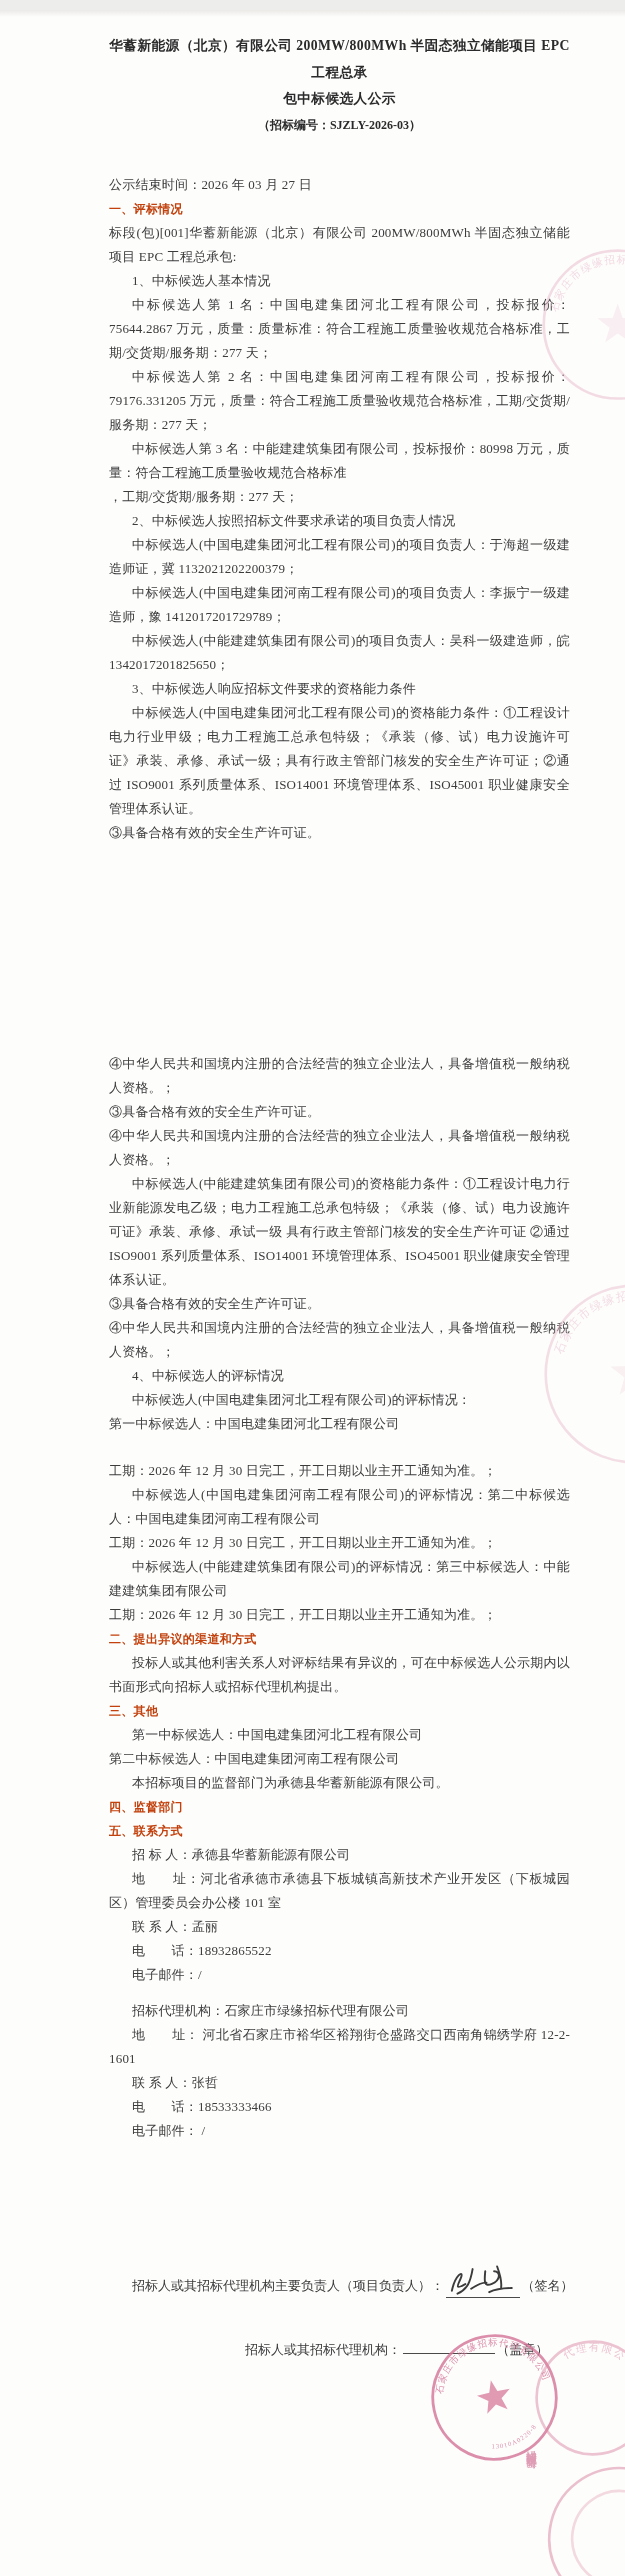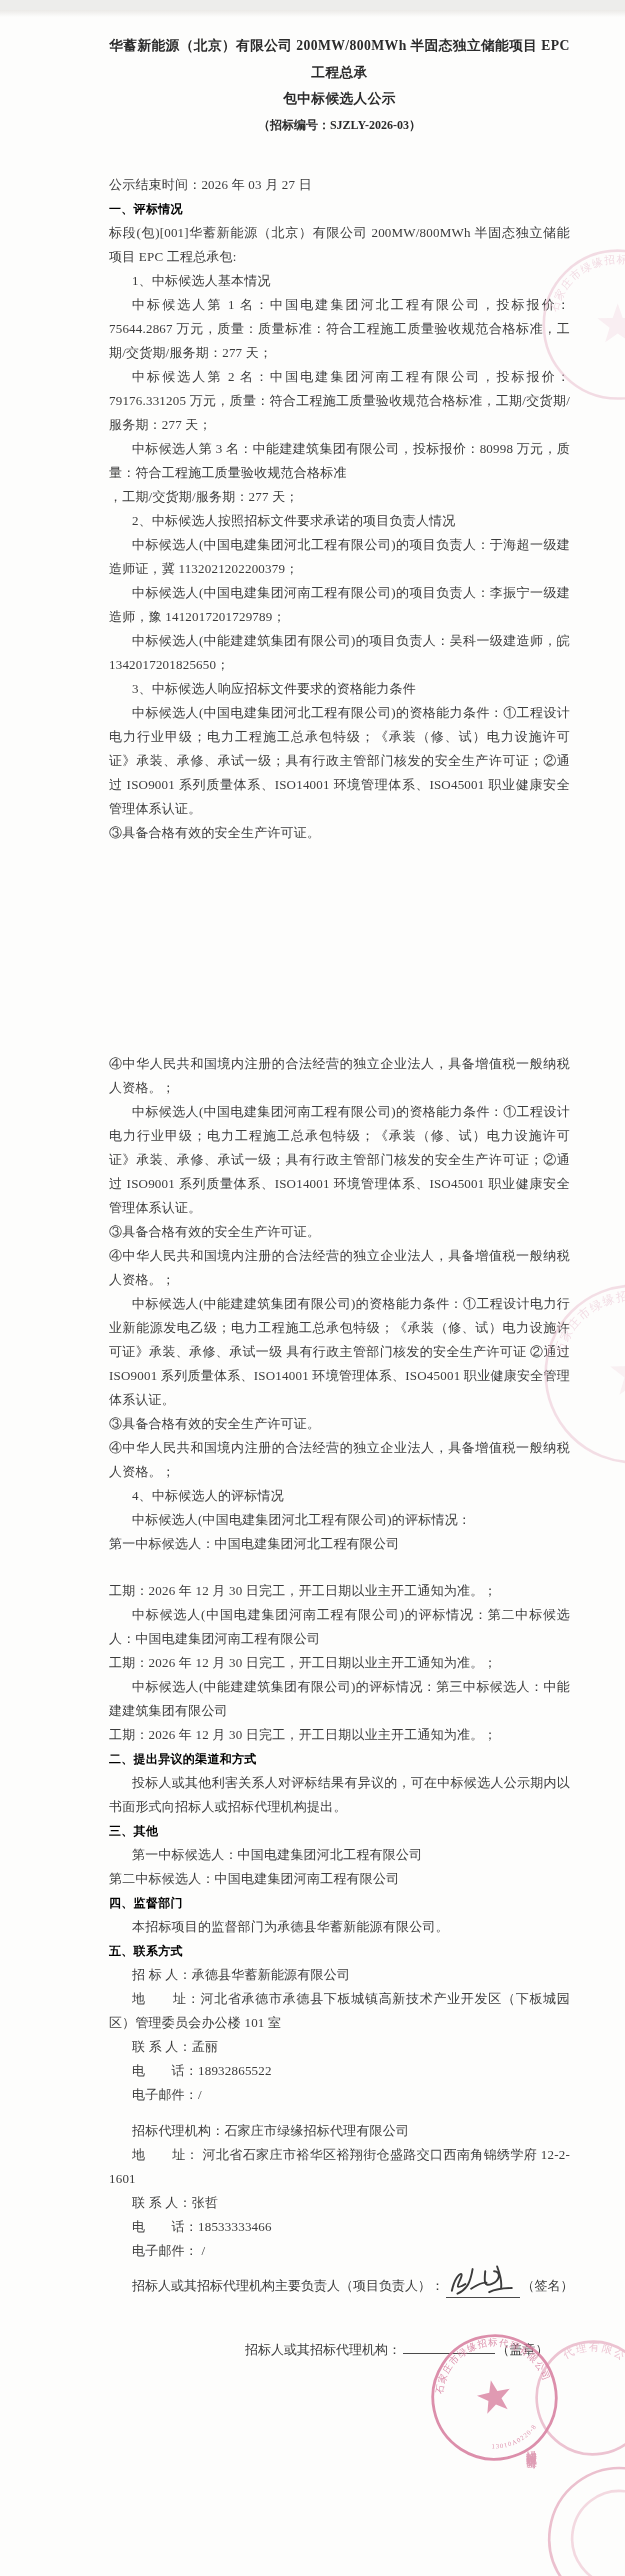--- a/index.html
+++ b/index.html
@@ -12,21 +12,21 @@
   .page::before{
     content:"";position:absolute;left:0;top:0;right:0;height:7px;
     background:linear-gradient(#dddad6,rgba(255,255,255,0));opacity:.55;pointer-events:none;
   }
   .content{position:absolute;left:109px;top:23px;width:461px;}
   .doc-title{ text-align:center;font-weight:700;color:#2b2b2b;}
   .doc-title .t1,.doc-title .t2{font-size:13.7px;line-height:26.5px;letter-spacing:0.4px;}
   .doc-title .t3{font-size:12px;line-height:25px;font-weight:600;}
   .para{font-size:13px;line-height:24px;text-align:justify;letter-spacing:0.2px;color:#3c3c3c;}
   .para.indent{text-indent:23px;}
-  .para.heading{font-weight:700;color:#000000;font-size:12px;letter-spacing:0.3px;}
+  .para.heading{font-weight:700;color:#c2410c;font-size:12px;letter-spacing:0.3px;}
   
   .footer{position:absolute;left:109px;top:2264px;width:494px;font-size:13px;line-height:24px;}
   .sign-row{text-indent:0;padding-left:23px;white-space:nowrap;}
   .sign-wrap{
     display:inline-block;position:relative;width:74px;height:16px;
     border-bottom:1.4px solid #4a4a4a;vertical-align:bottom;margin:0 1.8px;
   }
   .sign-wrap svg{position:absolute;left:-1.8px;bottom:-5.3px;transform:rotate(-6deg);}
   .sign-wrap path{stroke:#3c3c3c;stroke-width:2.2;fill:none;stroke-linecap:round;stroke-linejoin:round;}
   .seal-row{margin-top:40px;margin-left:136px;white-space:nowrap;}
@@ -75,41 +75,40 @@
         <div class="para indent">中标候选人第 3 名：中能建建筑集团有限公司，投标报价：80998 万元，质量：符合工程施工质量验收规范合格标准</div>
         <div class="para">，工期/交货期/服务期：277 天；</div>
         <div class="para indent">2、中标候选人按照招标文件要求承诺的项目负责人情况</div>
         <div class="para indent">中标候选人(中国电建集团河北工程有限公司)的项目负责人：于海超一级建造师证，冀 1132021202200379；</div>
         <div class="para indent">中标候选人(中国电建集团河南工程有限公司)的项目负责人：李振宁一级建造师，豫 1412017201729789；</div>
         <div class="para indent">中标候选人(中能建建筑集团有限公司)的项目负责人：吴科一级建造师，皖 1342017201825650；</div>
         <div class="para indent">3、中标候选人响应招标文件要求的资格能力条件</div>
         <div class="para indent">中标候选人(中国电建集团河北工程有限公司)的资格能力条件：①工程设计电力行业甲级；电力工程施工总承包特级；《承装（修、试）电力设施许可证》承装、承修、承试一级；具有行政主管部门核发的安全生产许可证；②通过 ISO9001 系列质量体系、ISO14001 环境管理体系、ISO45001 职业健康安全管理体系认证。</div>
         <div class="para">③具备合格有效的安全生产许可证。</div>
         <div class="para" style="margin-top: 207px;">④中华人民共和国境内注册的合法经营的独立企业法人，具备增值税一般纳税人资格。；</div>
-        <div class="para indent">中标候选人(中国电建集团河南工程有限公司)的资格能力条件：①工程设计电力行业甲级；电力工程施工总承包特级；《承装（修、试）电力设施许可证》承装、承修、承试一级；具有行政主管部门核发的安全生产许可证；②通过 ISO9001 系列质量体系、ISO14001 环境管理体系、ISO45001 职业健康安全管理体系认证。</div>
         <div class="para">③具备合格有效的安全生产许可证。</div>
         <div class="para">④中华人民共和国境内注册的合法经营的独立企业法人，具备增值税一般纳税人资格。；</div>
         <div class="para indent">中标候选人(中能建建筑集团有限公司)的资格能力条件：①工程设计电力行业新能源发电乙级；电力工程施工总承包特级；《承装（修、试）电力设施许可证》承装、承修、承试一级 具有行政主管部门核发的安全生产许可证 ②通过 ISO9001 系列质量体系、ISO14001 环境管理体系、ISO45001 职业健康安全管理体系认证。</div>
         <div class="para">③具备合格有效的安全生产许可证。</div>
         <div class="para">④中华人民共和国境内注册的合法经营的独立企业法人，具备增值税一般纳税人资格。；</div>
         <div class="para indent">4、中标候选人的评标情况</div>
         <div class="para indent">中标候选人(中国电建集团河北工程有限公司)的评标情况：</div>
         <div class="para">第一中标候选人：中国电建集团河北工程有限公司</div>
         <div class="para" style="margin-top: 23px;">工期：2026 年 12 月 30 日完工，开工日期以业主开工通知为准。；</div>
         <div class="para indent">中标候选人(中国电建集团河南工程有限公司)的评标情况：第二中标候选人：中国电建集团河南工程有限公司</div>
         <div class="para">工期：2026 年 12 月 30 日完工，开工日期以业主开工通知为准。；</div>
         <div class="para indent">中标候选人(中能建建筑集团有限公司)的评标情况：第三中标候选人：中能建建筑集团有限公司</div>
         <div class="para">工期：2026 年 12 月 30 日完工，开工日期以业主开工通知为准。；</div>
         <div class="para heading">二、提出异议的渠道和方式</div>
         <div class="para indent">投标人或其他利害关系人对评标结果有异议的，可在中标候选人公示期内以书面形式向招标人或招标代理机构提出。</div>
         <div class="para heading">三、其他</div>
         <div class="para indent">第一中标候选人：中国电建集团河北工程有限公司</div>
         <div class="para">第二中标候选人：中国电建集团河南工程有限公司</div>
+        <div class="para indent">本招标项目的监督部门为承德县华蓄新能源有限公司。</div>
         <div class="para heading">四、监督部门</div>
-        <div class="para indent">本招标项目的监督部门为承德县华蓄新能源有限公司。</div>
         <div class="para heading">五、联系方式</div>
         <div class="para indent">招 标 人：承德县华蓄新能源有限公司</div>
         <div class="para indent">地　　址：河北省承德市承德县下板城镇高新技术产业开发区（下板城园区）管理委员会办公楼 101 室</div>
         <div class="para indent">联 系 人：孟丽</div>
         <div class="para indent">电　　话：18932865522</div>
         <div class="para indent">电子邮件：/</div>
         <div class="para indent" style="margin-top: 12.4px;">招标代理机构：石家庄市绿缘招标代理有限公司</div>
         <div class="para indent">地　　址： 河北省石家庄市裕华区裕翔街仓盛路交口西南角锦绣学府 12-2-1601</div>
         <div class="para indent">联 系 人：张哲</div>
         <div class="para indent">电　　话：18533333466</div>

